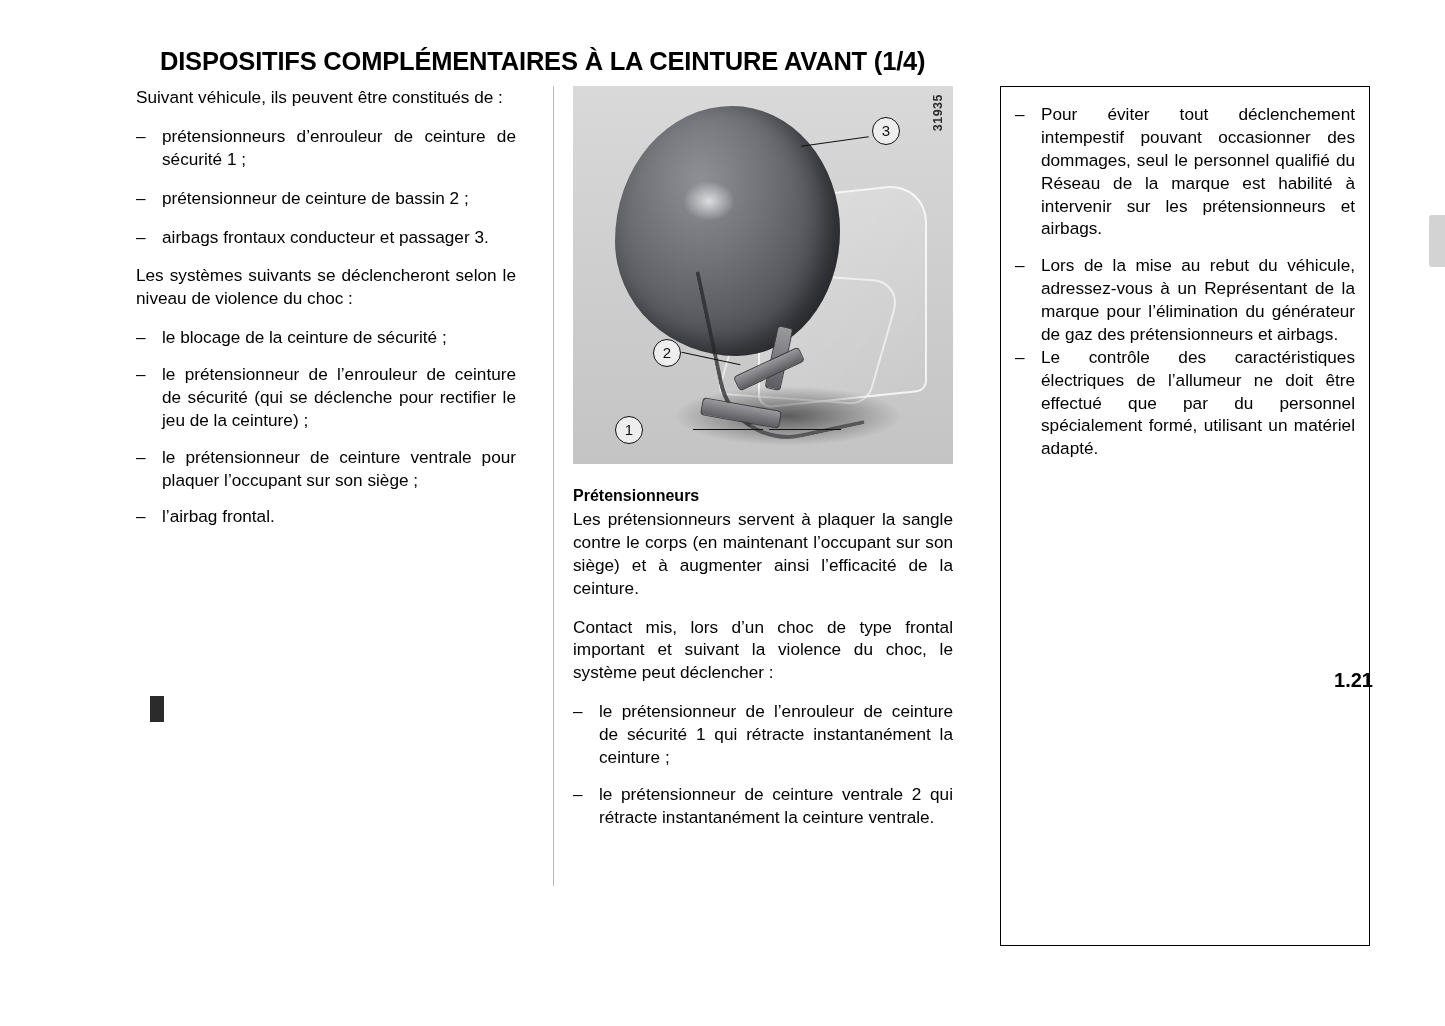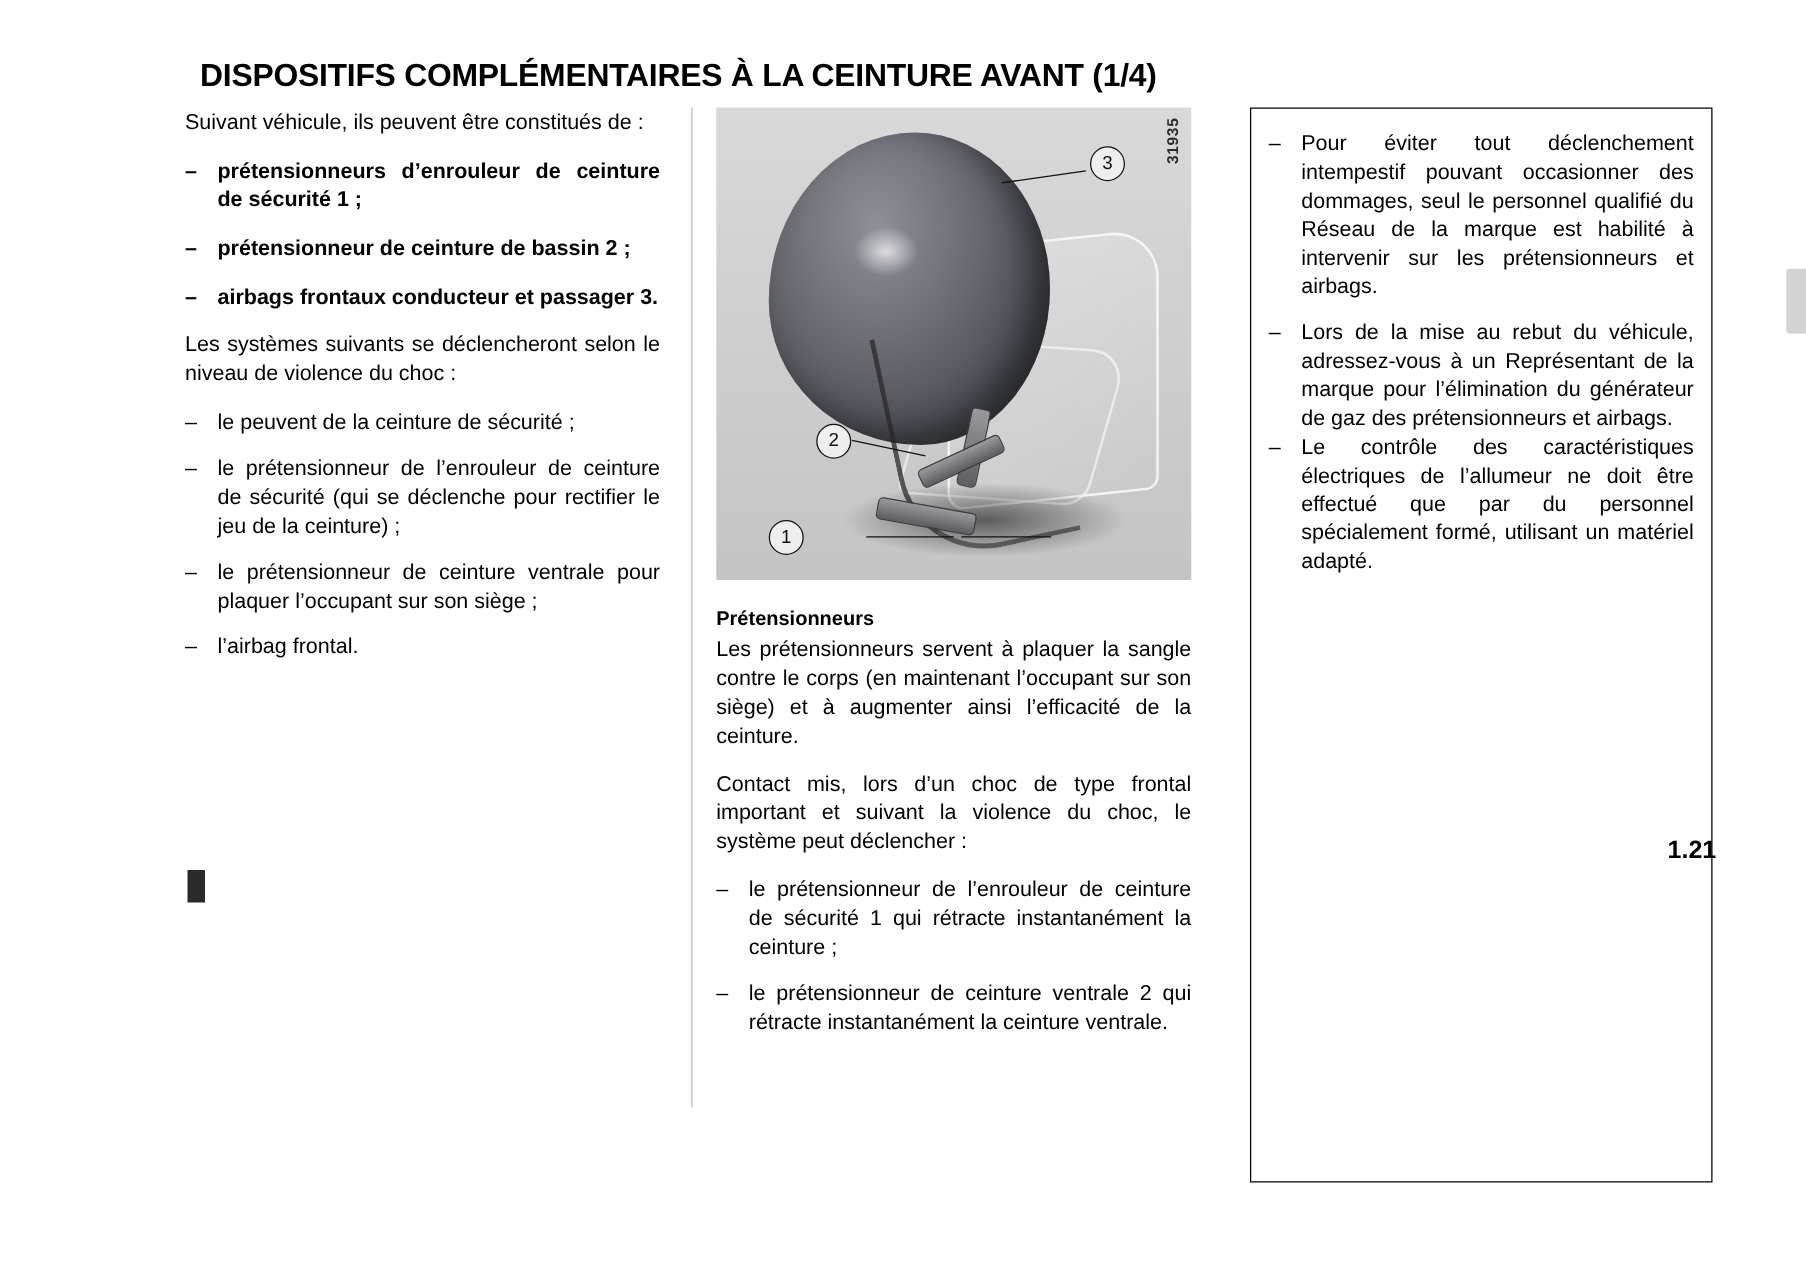--- a/index.html
+++ b/index.html
@@ -29,21 +29,21 @@
     top: 30px;
     font-size: 25.5px;
     font-weight: bold;
     letter-spacing: -0.2px;
     white-space: nowrap;
   }
 
   
   .col-left {
     position: absolute;
-    left: 148px;
+    left: 136px;
     top: 86px;
     width: 380px;
     font-size: 17.2px;
     line-height: 1.33;
   }
   .col-right {
     position: absolute;
     left: 1000px;
     top: 86px;
     width: 370px;
@@ -55,21 +55,21 @@
     line-height: 1.33;
   }
 
   p { margin: 0 0 16px 0; text-align: justify; }
   p.last { margin-bottom: 0; }
 
   .bullet-bold {
     margin: 0 0 16px 0;
     padding-left: 26px;
     text-indent: -26px;
-    font-weight: bold;
+    font-weight: normal;
     text-align: justify;
   }
   .bullet {
     margin: 0 0 14px 0;
     padding-left: 26px;
     text-indent: -26px;
     text-align: justify;
   }
   .dash { display: inline-block; width: 26px; text-indent: 0; }
 
@@ -290,21 +290,21 @@
 
   <div class="col-left">
     <p>Suivant véhicule, ils peuvent être constitués de :</p>
 
     <p class="bullet-bold"><span class="dash">–</span><span>prétensionneurs d’enrouleur de ceinture de sécurité 1 ;</span></p>
     <p class="bullet-bold"><span class="dash">–</span><span>prétensionneur de ceinture de bassin 2 ;</span></p>
     <p class="bullet-bold"><span class="dash">–</span><span>airbags frontaux conducteur et passager 3.</span></p>
 
     <p>Les systèmes suivants se déclencheront selon le niveau de violence du choc :</p>
 
-    <p class="bullet"><span class="dash">–</span><span>le peuvent de la ceinture de sécurité ;</span></p>
+    <p class="bullet"><span class="dash">–</span><span>le blocage de la ceinture de sécurité ;</span></p>
     <p class="bullet"><span class="dash">–</span><span>le prétensionneur de l’enrouleur de ceinture de sécurité (qui se déclenche pour rectifier le jeu de la ceinture) ;</span></p>
     <p class="bullet"><span class="dash">–</span><span>le prétensionneur de ceinture ventrale pour plaquer l’occupant sur son siège ;</span></p>
     <p class="bullet last"><span class="dash">–</span><span>l’airbag frontal.</span></p>
   </div>
 
   <div class="figure">
     <div class="fig-code">31935</div>
 
     <div class="seat"></div>
     <div class="seat2"></div>

